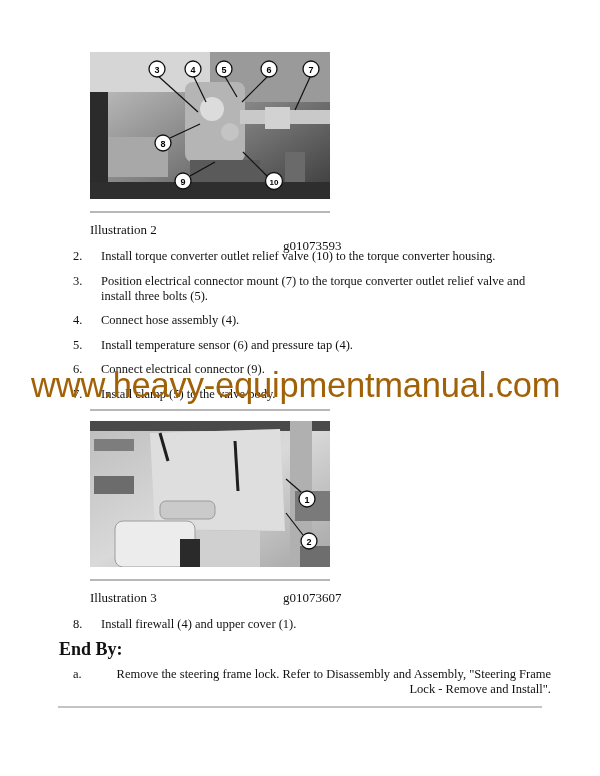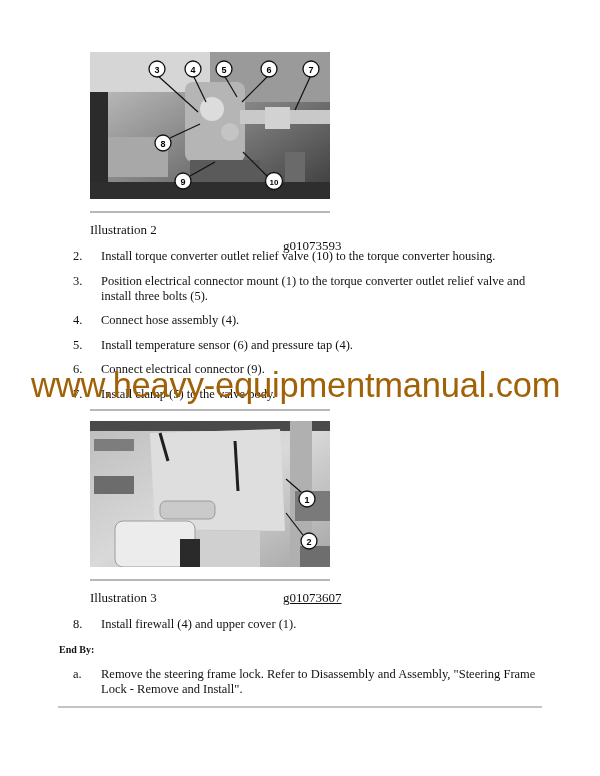--- a/index.html
+++ b/index.html
@@ -6,21 +6,21 @@
     body { width: 600px; height: 776px; position: relative; overflow: hidden;
            font-family: "Liberation Serif", "DejaVu Serif", serif; color: #111; }
     .abs { position: absolute; }
     .photo { position: absolute; overflow: hidden; }
     .photo svg { display: block; }
     .divider { position: absolute; height: 2px; background: #b8b8b8; }
     .caption { position: absolute; font-size: 13px; line-height: 13px; color: #111; }
     .step { position: absolute; left: 73px; width: 470px; font-size: 12.5px; line-height: 15px; }
     .step .num { position: absolute; left: 0; top: 0; }
     .step .txt { position: absolute; left: 28px; top: 0; width: 455px; }
-    .heading { position: absolute; left: 59px; font-weight: bold; font-size: 10px; line-height: 15px; }
+    .heading { position: absolute; left: 59px; font-weight: bold; font-size: 18px; line-height: 15px; }
     .watermark { position: absolute; left: 31px; top: 366px; font-family: "Liberation Sans", "DejaVu Sans", sans-serif;
                  font-size: 34.5px; line-height: 38px; color: #a16207; white-space: nowrap; letter-spacing: -0.2px; }
     .callout-text { font-family: "Liberation Sans", "DejaVu Sans", sans-serif; font-size: 9px; font-weight: bold; }
   </style>
 </head>
 <body>
 
 <div class="photo" style="left:90px; top:52px; width:240px; height:147px;">
   <svg width="240" height="147" viewBox="0 0 240 147">
     <defs>
@@ -94,21 +94,21 @@
 <div class="divider" style="left:90px; top:211px; width:240px;"></div>
 <div class="caption" style="left:90px; top:223px;">Illustration 2</div>
 <div class="caption" style="left:283px; top:223px;margin-top:16px;">g01073593</div>
 
 <div class="step" style="top:249px;">
   <span class="num">2.</span>
   <span class="txt">Install torque converter outlet relief valve (10) to the torque converter housing.</span>
 </div>
 <div class="step" style="top:274px;">
   <span class="num">3.</span>
-  <span class="txt" style="width:440px;">Position electrical connector mount (1) to the torque converter outlet relief valve and install three bolts (5).</span>
+  <span class="txt" style="width:440px;">Position electrical connector mount (7) to the torque converter outlet relief valve and install three bolts (5).</span>
 </div>
 <div class="step" style="top:313px;">
   <span class="num">4.</span>
   <span class="txt">Connect hose assembly (4).</span>
 </div>
 <div class="step" style="top:338px;">
   <span class="num">5.</span>
   <span class="txt">Install temperature sensor (6) and pressure tap (4).</span>
 </div>
 <div class="step" style="top:362px;">
@@ -157,26 +157,26 @@
         <text x="217" y="81.5" text-anchor="middle" class="callout-text">1</text>
       </g>
     <g>
         <circle cx="219" cy="120" r="8" fill="#fff" stroke="#111" stroke-width="1.3"></circle>
         <text x="219" y="123.5" text-anchor="middle" class="callout-text">2</text>
       </g>
   </svg>
 </div>
 <div class="divider" style="left:90px; top:579px; width:240px;"></div>
 <div class="caption" style="left:90px; top:591px;">Illustration 3</div>
-<div class="caption" style="left:283px; top:591px;text-decoration:underline;">g01073607</div>
+<div class="caption" style="left:283px; top:591px;">g01073607</div>
 
 <div class="step" style="top:617px;">
   <span class="num">8.</span>
   <span class="txt">Install firewall (4) and upper cover (1).</span>
 </div>
 
 <div class="heading" style="top:642px;">End By:</div>
 <div class="step" style="top:667px;">
   <span class="num">a.</span>
-  <span class="txt" style="width:450px;">Remove the steering frame lock. Refer to Disassembly and Assembly, "Steering Frame Lock - Remove and Install".</span>
+  <span class="txt" style="width:450px;text-align:right;">Remove the steering frame lock. Refer to Disassembly and Assembly, "Steering Frame Lock - Remove and Install".</span>
 </div>
 
 <div class="divider" style="left:58px; top:706px; width:484px; height:1.5px; background:#c4c4c4;"></div>
 
 </body></html>

